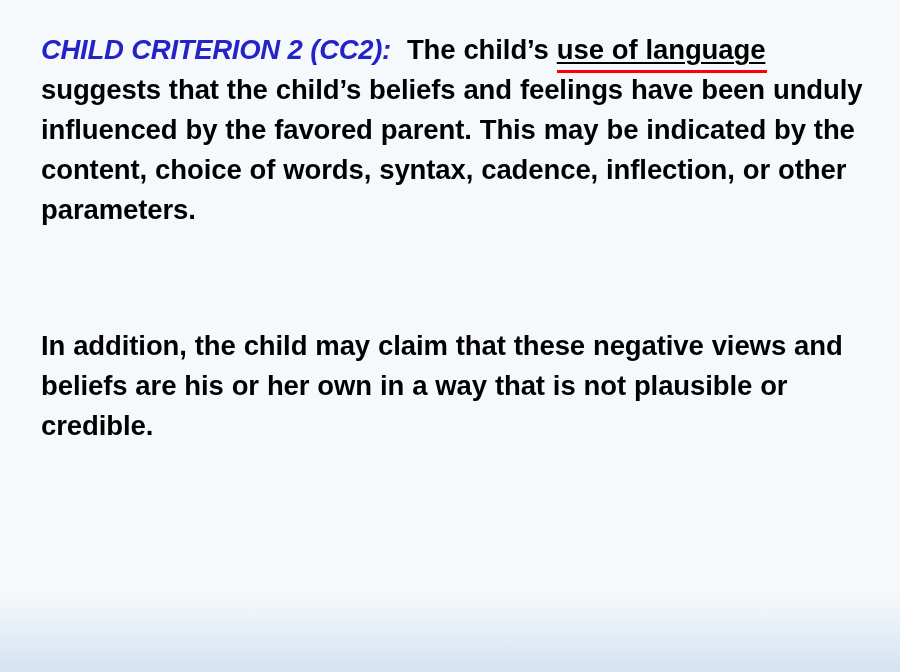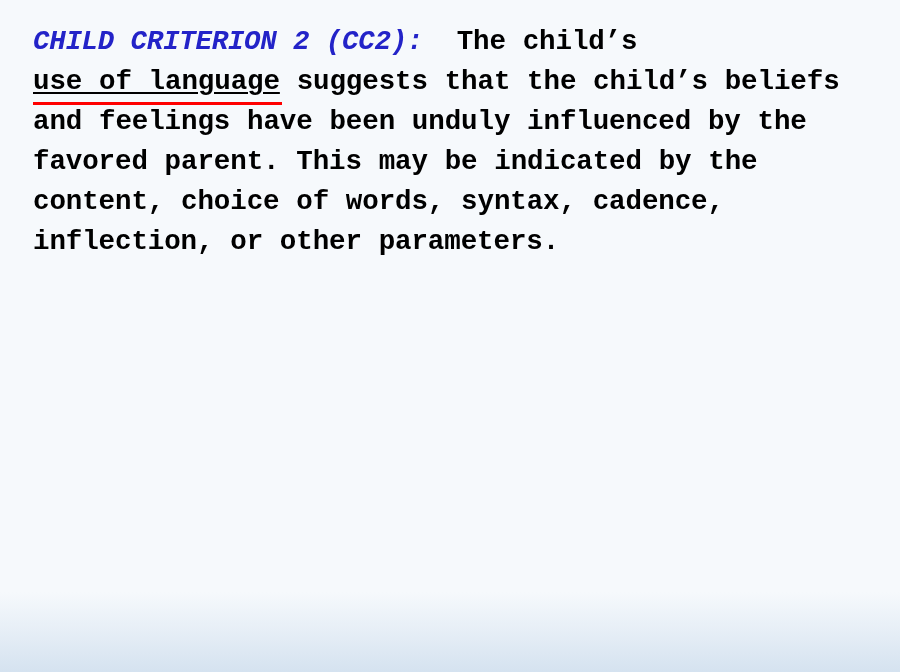--- a/index.html
+++ b/index.html
@@ -37,29 +37,28 @@
   }
 
   #content {
     position: absolute;
     left: 33px;
     top: 22px;
     width: 845px;
   }
 
   .para {
-    margin: 0;
+    margin: 8px;
     color: #000000;
     font-weight: bold;
     font-size: 27.5px;
     line-height: 40px;
     letter-spacing: -0.1px;
     word-spacing: 0.4px;
     text-rendering: optimizeLegibility;
-    font-family: Liberation Mono, monospace;
   }
 
   .para-gap {
     height: 40px;
   }
 
   .heading-run {
     color: #2323c8;
     font-style: italic;
     font-weight: bold;
@@ -95,18 +94,19 @@
 
   <div id="content">
 
     <p class="para"><span class="heading-run">CHILD CRITERION 2 (CC2):</span><span class="spacer-sp">  </span><span>The child’s </span><span class="dbl-underline">use of language</span><span> suggests that the child’s beliefs and feelings have been unduly influenced by the favored parent.  This may be indicated by the content, choice of words, syntax, cadence, inflection, or other parameters.</span></p>
 
     <div class="para-gap"></div>
 
 
     <div class="para-gap"></div>
 
+    <p class="para">In addition, the child may claim that these negative views and beliefs are his or her own in a way that is not plausible or credible.</p>
 
   </div>
 
   <div id="slide-bottom-gradient"></div>
 
 </div>
 
 </body></html>

